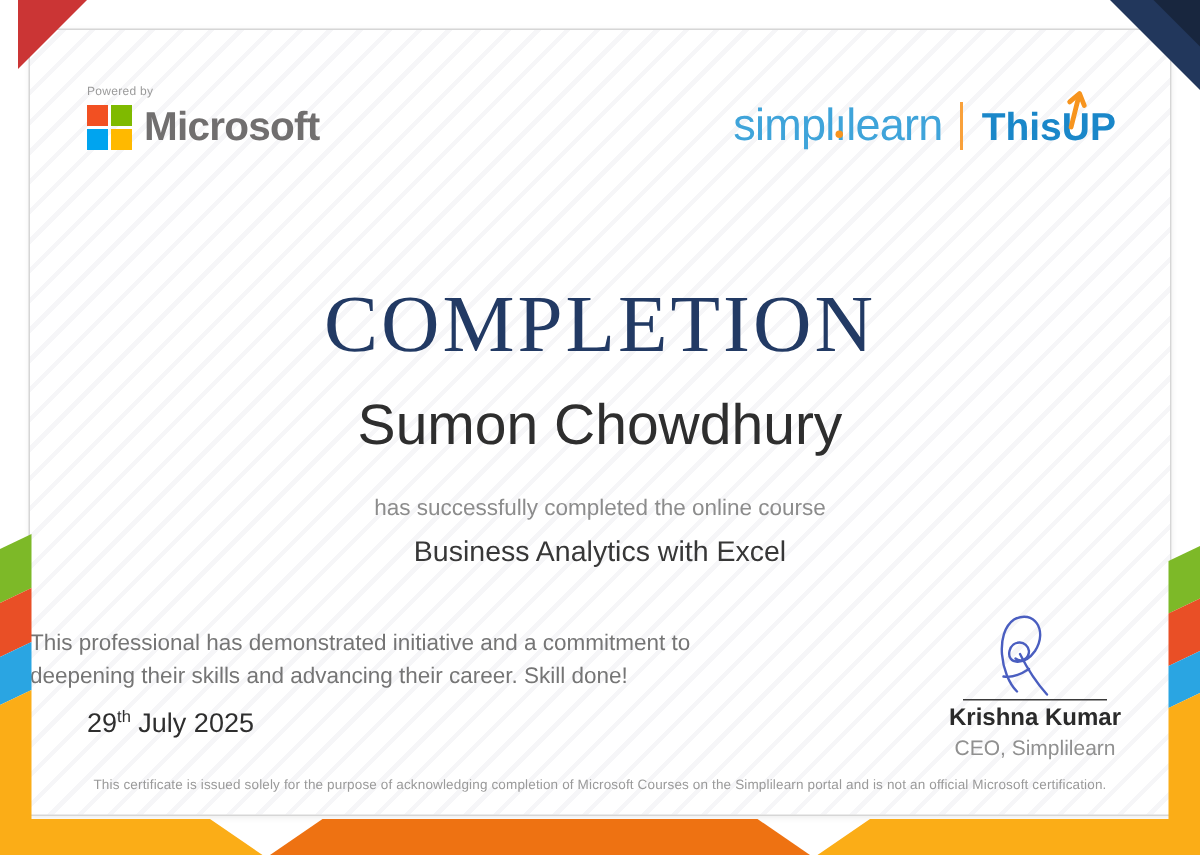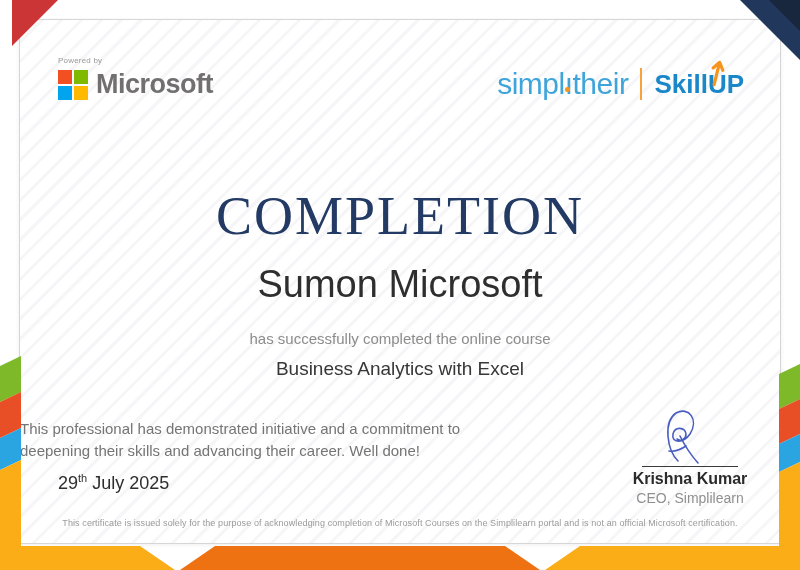--- a/index.html
+++ b/index.html
@@ -72,44 +72,44 @@
           <rect x="0" y="0" width="14" height="14" fill="#f25022"></rect>
           <rect x="16" y="0" width="14" height="14" fill="#7fba00"></rect>
           <rect x="0" y="16" width="14" height="14" fill="#00a4ef"></rect>
           <rect x="16" y="16" width="14" height="14" fill="#ffb900"></rect>
         </svg>
         <span class="ms-name">Microsoft</span>
       </div>
     </div>
 
     <div class="brand-block">
-      <span class="sl-word"><span>simpl</span><span class="sl-i">ı</span><span>their</span></span>
+      <span class="sl-word"><span>simpl</span><span class="sl-i">ı</span><span>learn</span></span>
       <span class="brand-divider"></span>
       <span class="skillup">
-          <span>Skill</span>
+          <span>This</span>
           <span class="sk-u"><svg class="sk-arrow" viewBox="0 0 16 28">
               <g transform="rotate(14 8 14)" stroke="#f7941e" stroke-width="3.2" fill="none" stroke-linecap="round" stroke-linejoin="round">
           <path d="M8 26 L8 6"></path>
                 <path d="M3 10 L8 3 L13 10"></path>
               </g>
             </svg><span>U</span></span>
           <span>P</span>
         </span>
     </div>
 
     <div class="title-line2">COMPLETION</div>
 
-    <div class="recipient">Sumon Microsoft</div>
+    <div class="recipient">Sumon Chowdhury</div>
 
     <div class="course-intro">has successfully completed the online course</div>
     <div class="course-name">Business Analytics with Excel</div>
 
     <div class="message">
       <div>This professional has demonstrated initiative and a commitment to</div>
-      <div>deepening their skills and advancing their career. Well done!</div>
+      <div>deepening their skills and advancing their career. Skill done!</div>
     </div>
 
     <div class="date-block"><span>29</span><sup>th</sup> <span>July 2025</span></div>
 
     <div class="sig-block">
       <svg class="sig-scribble" viewBox="0 0 140 58">
         <g fill="none" stroke="#4a5ec0" stroke-width="1.6" stroke-linecap="round">
           <path d="M58 55 C 47 44, 43 16, 56 7 C 69 0, 79 14, 70 28 C 63 38, 51 37, 53 28 C 55 20, 65 21, 66 28 C 66 33, 61 36, 57 33"></path>
           <path d="M60 30 C 64 38, 69 47, 78 57"></path>
           <path d="M66 40 C 60 44, 54 46, 49 45"></path>

